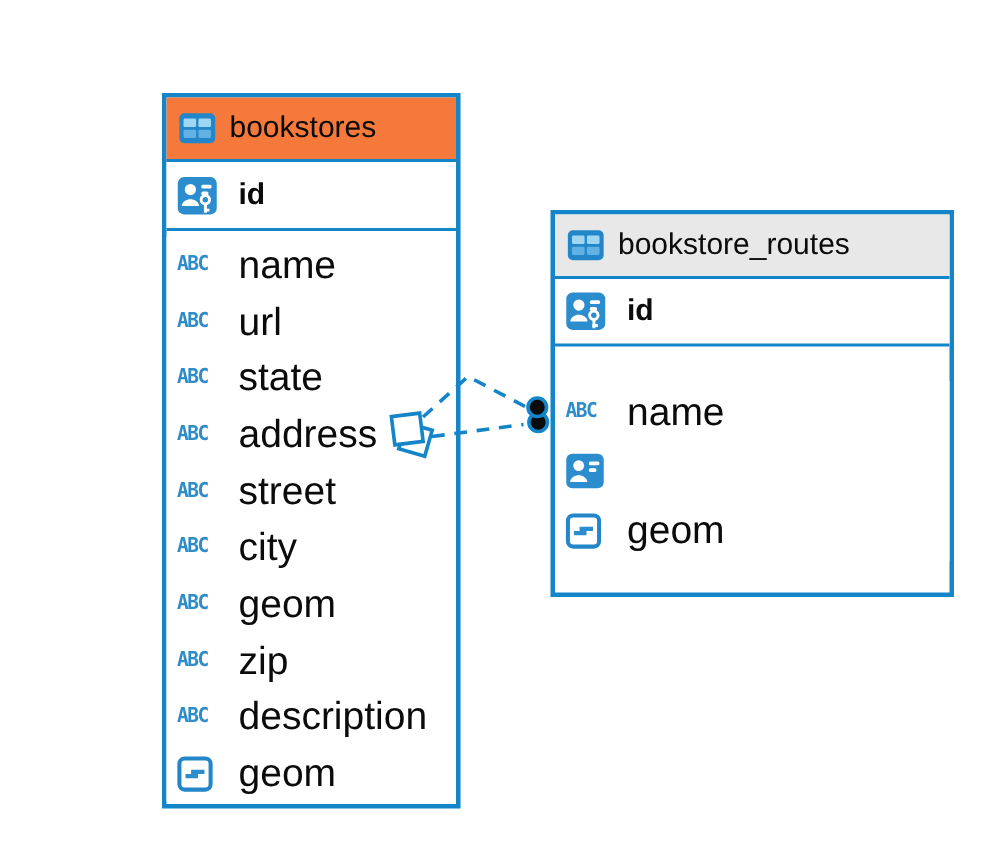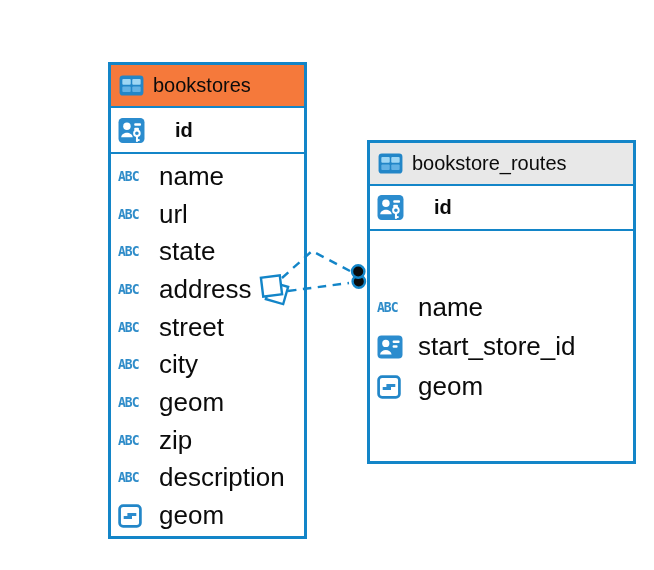--- a/index.html
+++ b/index.html
@@ -5,31 +5,31 @@
   html,body{margin:0;padding:0;background:#ffffff;}
   #canvas{
     position:relative;width:654px;height:570px;background:#ffffff;overflow:hidden;
     font-family:"Liberation Sans", sans-serif;color:#111;
   }
   .etable{
     position:absolute;box-sizing:border-box;background:#ffffff;
     border:3px solid #1385c8;display:flex;flex-direction:column;
   }
   #table-bookstores{left:61px;top:62px;width:199px;height:477px;margin-left:47px;}
-  #table-bookstore-routes{left:367px;top:140px;width:269px;height:324px;}
+  #table-bookstore-routes{left:367px;top:140px;width:269px;height:258px;}
   .thead{
     box-sizing:border-box;height:43px;flex:0 0 43px;display:flex;align-items:center;
     padding-left:8px;border-bottom:2px solid #1385c8;gap:9px;
   }
   .thead.orange{background:#f5793b;}
   .thead.gray{background:#e8e8e8;}
   .ttitle{font-size:20px;font-weight:400;color:#0b0b0b;white-space:nowrap;}
   .pkrow{
     box-sizing:border-box;flex:0 0 46px;display:flex;align-items:center;
-    padding-left:7px;border-bottom:2px solid #1385c8;gap:24px;background:#fff;
+    padding-left:7px;border-bottom:2px solid #1385c8;gap:8px;background:#fff;
   }
   #table-bookstore-routes .pkrow{flex:0 0 45px;}
   .pklabel{font-size:20px;font-weight:700;color:#0b0b0b;}
   .tbody{flex:1 1 auto;display:flex;flex-direction:column;padding-top:2px;justify-content:center;}
   .frow{display:flex;align-items:center;padding-left:7px;gap:8px;background:#fff;}
   #table-bookstores .frow{height:37.7px;flex:0 0 37.7px;}
   #table-bookstore-routes .frow{height:39.8px;flex:0 0 39.8px;}
   .flabel{font-size:26px;font-weight:400;color:#0b0b0b;white-space:nowrap;}
   .iconbox{width:33px;flex:0 0 33px;display:flex;align-items:center;justify-content:flex-start;}
   .abc{
@@ -179,21 +179,20 @@
             <span class="abc">ABC</span>
           </span>
         <span class="flabel">name</span>
       </div>
       <div class="frow">
         <span class="iconbox">
             <svg width="26" height="26">
               <use href="#ic-card"></use>
             </svg>
           </span>
-        <span class="flabel">start_store_id</span>
       </div>
       <div class="frow">
         <span class="iconbox">
             <svg width="24" height="24">
               <use href="#ic-geom"></use>
             </svg>
           </span>
         <span class="flabel">geom</span>
       </div>
     </div>

